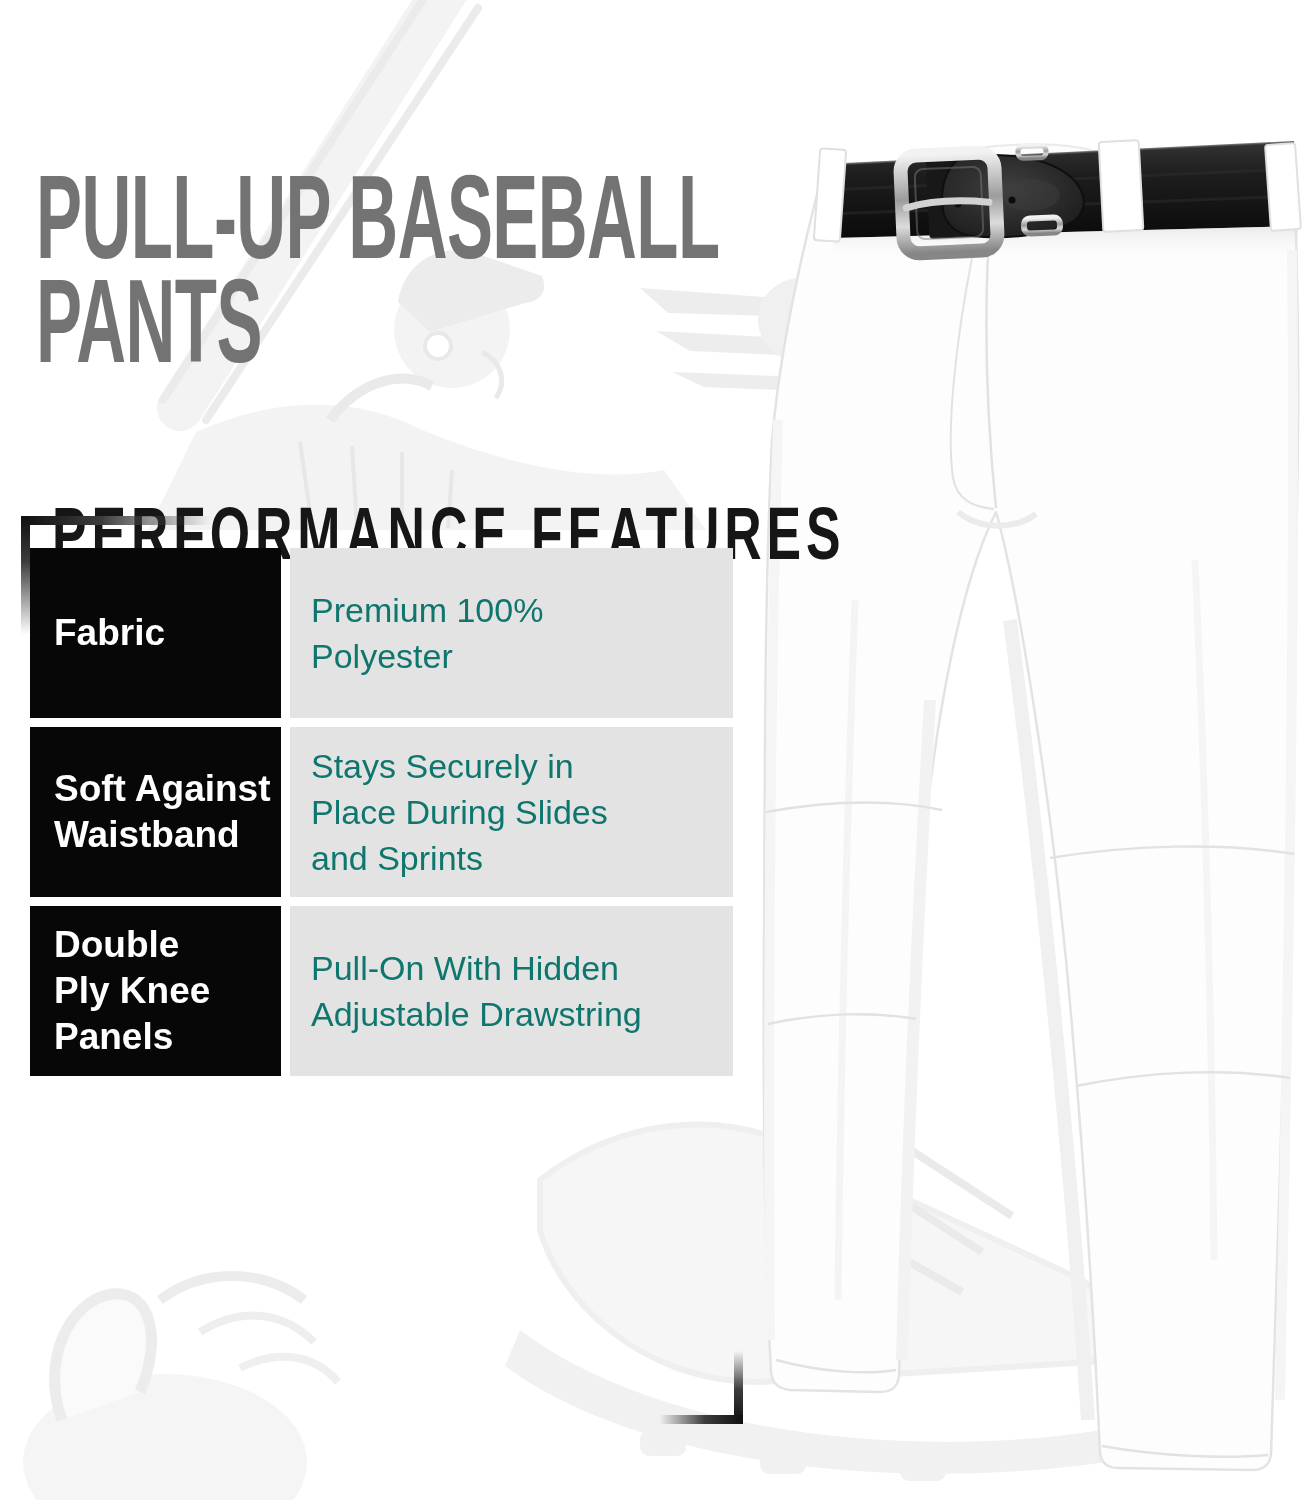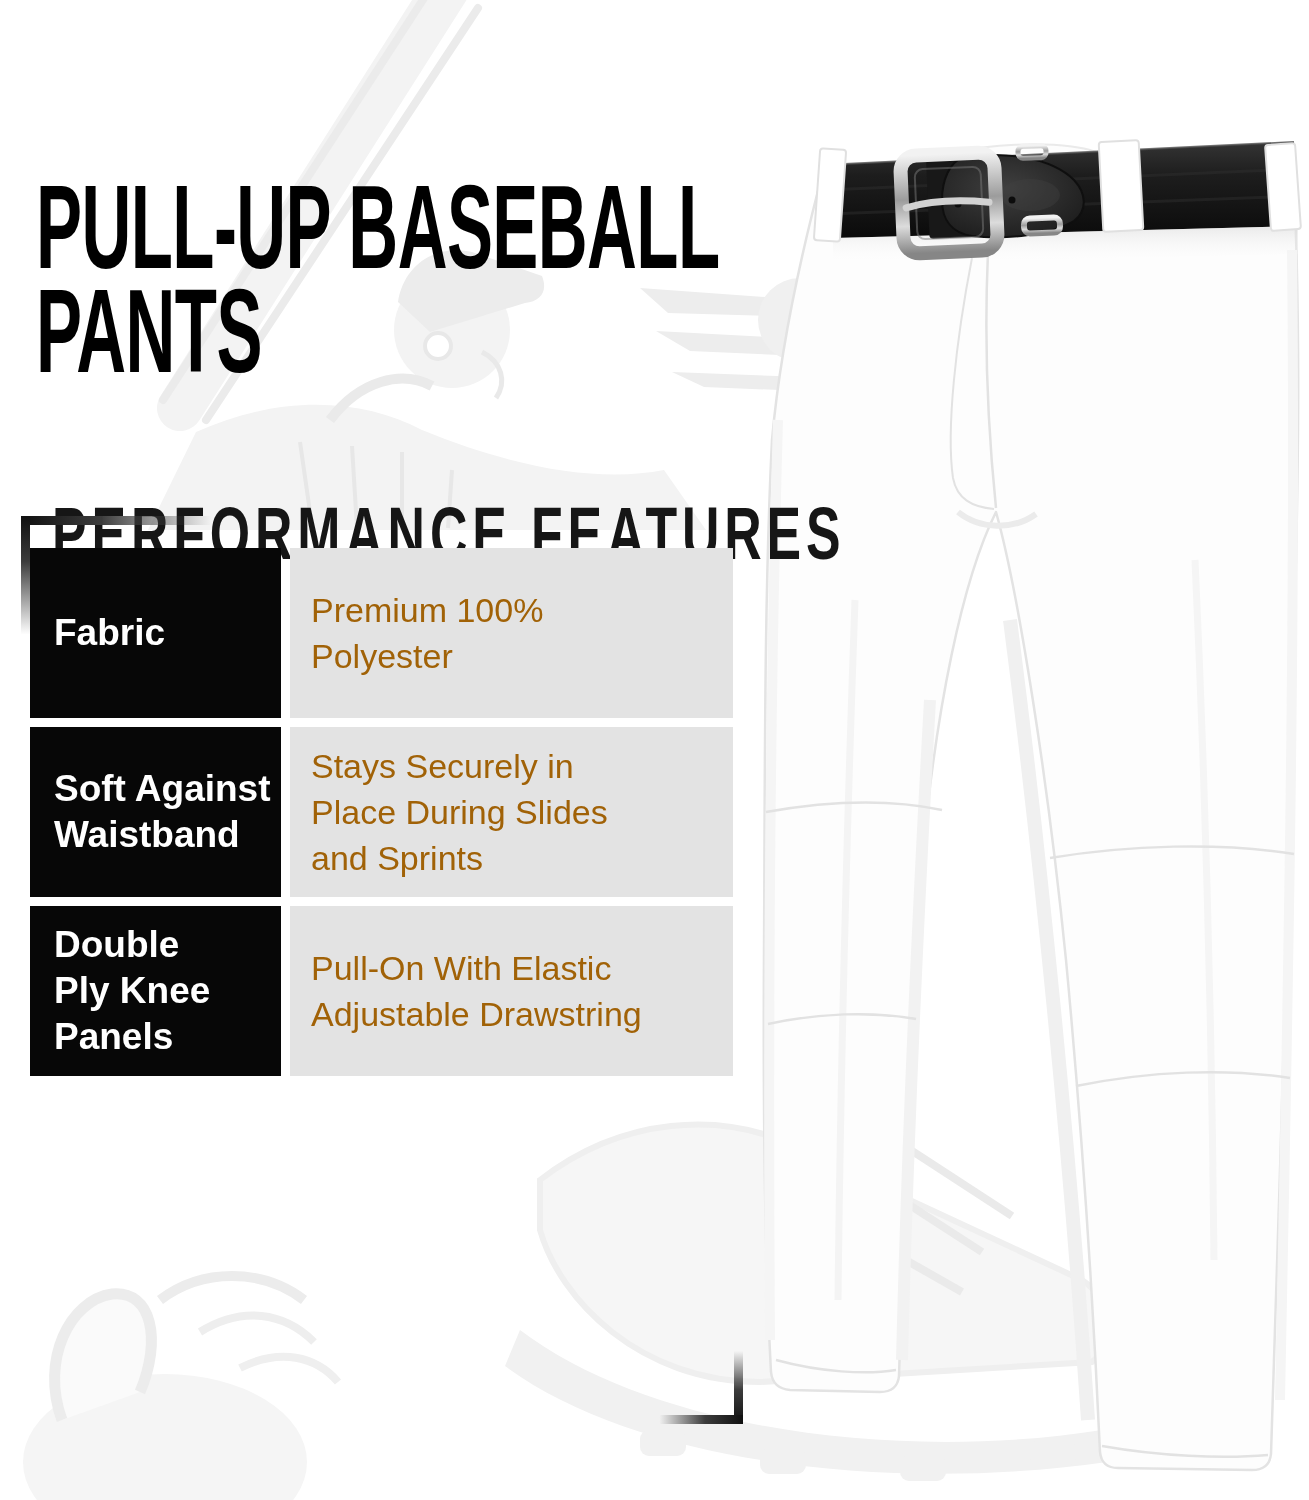--- a/index.html
+++ b/index.html
@@ -1,32 +1,32 @@
 <!DOCTYPE html>
 <html><head>
 <meta charset="utf-8">
 <style>
   html,body{margin:0;padding:0;background:#fff;}
   body{width:1309px;height:1500px;position:relative;overflow:hidden;
        font-family:"Liberation Sans", sans-serif;}
   .abs{position:absolute;}
   
-  .title{left:36px;top:96px;color:#000000;font-weight:800;
+  .title{left:36px;top:86px;color:#737373;font-weight:800;
          font-size:118px;line-height:104px;letter-spacing:-1px;white-space:nowrap;}
   .title .tline{display:block;transform:scaleX(.585);transform-origin:left center;}
   .section-heading{left:52px;top:436px;color:#161616;font-weight:800;
          font-size:74px;line-height:74px;letter-spacing:7px;white-space:nowrap;
          transform:scaleX(.70);transform-origin:left center;}
   
   .features{left:30px;top:548px;width:759px;display:grid;
             grid-template-columns:251px 443px;grid-auto-rows:170px;gap:9px;}
   .cell{display:flex;align-items:center;white-space:pre-line;box-sizing:border-box;}
   .cell.label{background:#070707;color:#ffffff;font-weight:700;
               font-size:37px;line-height:46px;padding-left:24px;padding-right:8px;}
-  .cell.desc{background:#e3e3e3;color:#a16207;font-weight:400;
+  .cell.desc{background:#e3e3e3;color:#0f766e;font-weight:400;
              font-size:34px;line-height:46px;padding-left:21px;padding-right:10px;}
   
   .br{pointer-events:none;}
   .br.tl-h{left:21px;top:516px;width:265px;height:9px;
       background:linear-gradient(90deg,#101010 0%,#3c3c3c 30%,rgba(16,16,16,0) 72%);}
   .br.tl-v{left:21px;top:516px;width:9px;height:152px;
       background:linear-gradient(180deg,#101010 0%,#3c3c3c 30%,rgba(16,16,16,0) 78%);}
   .br.br-v{left:734px;top:1338px;width:9px;height:86px;
       background:linear-gradient(0deg,#101010 0%,#3c3c3c 40%,rgba(16,16,16,0) 85%);}
   .br.br-h{left:648px;top:1415px;width:95px;height:9px;
@@ -183,16 +183,16 @@
   <div class="cell label">Soft Against
 Waistband</div>
   <div class="cell desc">Stays Securely in
 Place During Slides
 and Sprints</div>
 
   <div class="cell label">Double
 Ply Knee
 Panels</div>
 
-  <div class="cell desc">Pull-On With Elastic
+  <div class="cell desc">Pull-On With Hidden
 Adjustable Drawstring</div>
 
 </div>
 
 </body></html>

